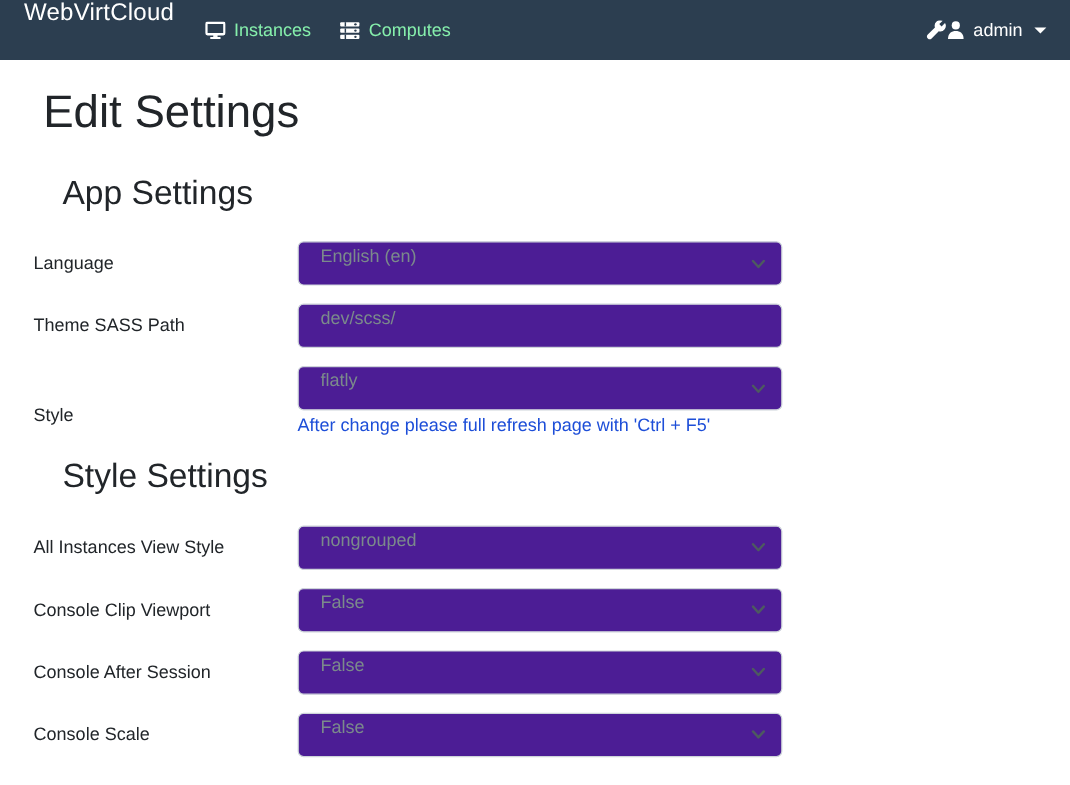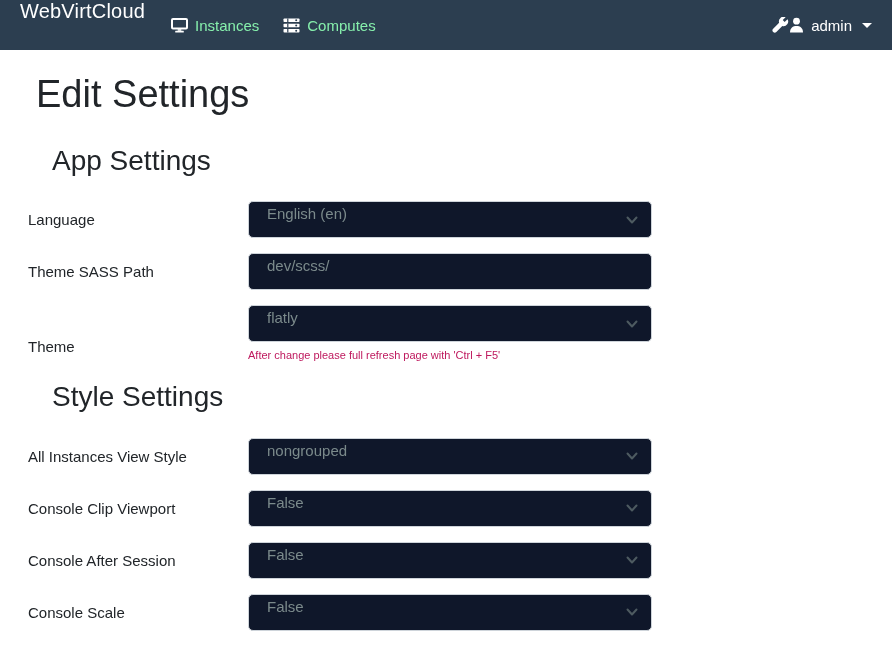--- a/index.html
+++ b/index.html
@@ -54,34 +54,34 @@
   .form-row { display: flex; align-items: flex-end; margin-bottom: 15px; }
   .field-label {
     width: 220px; flex-shrink: 0;
     font-size: 15px; color: #212529; line-height: 37px;
   }
   .control-col { width: 404px; }
   .select-wrap { position: relative; width: 100%; }
   select.form-select, input.form-input {
     width: 100%; height: 37px;
     border: 1px solid #ced4da; border-radius: 5px;
-    background: #0f172a; color: #7b8a8b;
+    background: #4c1d95; color: #7b8a8b;
     font-family: "Liberation Sans", sans-serif;
     font-size: 15px; padding: 0 34px 12px 18px;
     -webkit-appearance: none; -moz-appearance: none; appearance: none;
     outline: none;
   }
   input.form-input { padding-right: 18px; }
   .chevron {
     position: absolute; right: 13px; top: 50%;
     transform: translateY(-50%); pointer-events: none;
     display: flex; align-items: center;
   }
   .help-text {
-    font-size: 11px; color: #be185d; line-height: 20px; margin-top: 3px;
+    font-size: 15px; color: #1d4ed8; line-height: 20px; margin-top: 3px;
   }
 </style>
 </head>
 <body>
 
 <nav class="navbar">
   <div class="brand">WebVirtCloud</div>
 
   <div class="nav-item">
     <span>
@@ -153,21 +153,21 @@
 
   <div class="form-row">
     <label class="field-label">Theme SASS Path</label>
     <div class="control-col">
       <div class="select-wrap"><input type="text" class="form-input" value="dev/scss/" style=""></div>
 
     </div>
   </div>
 
   <div class="form-row">
-    <label class="field-label">Theme</label>
+    <label class="field-label">Style</label>
     <div class="control-col">
       <div class="select-wrap"><select class="form-select"><option>flatly</option></select><span class="chevron">
                   <svg width="14" height="13" viewBox="0 0 14 13">
                     <polyline points="2.5,4 7,9 11.5,4" fill="none" stroke="#4d5a60" stroke-width="2" stroke-linecap="round" stroke-linejoin="round"></polyline>
                   </svg>
                 </span></div>
       <div class="help-text">After change please full refresh page with 'Ctrl + F5'</div>
     </div>
   </div>
 </div>

